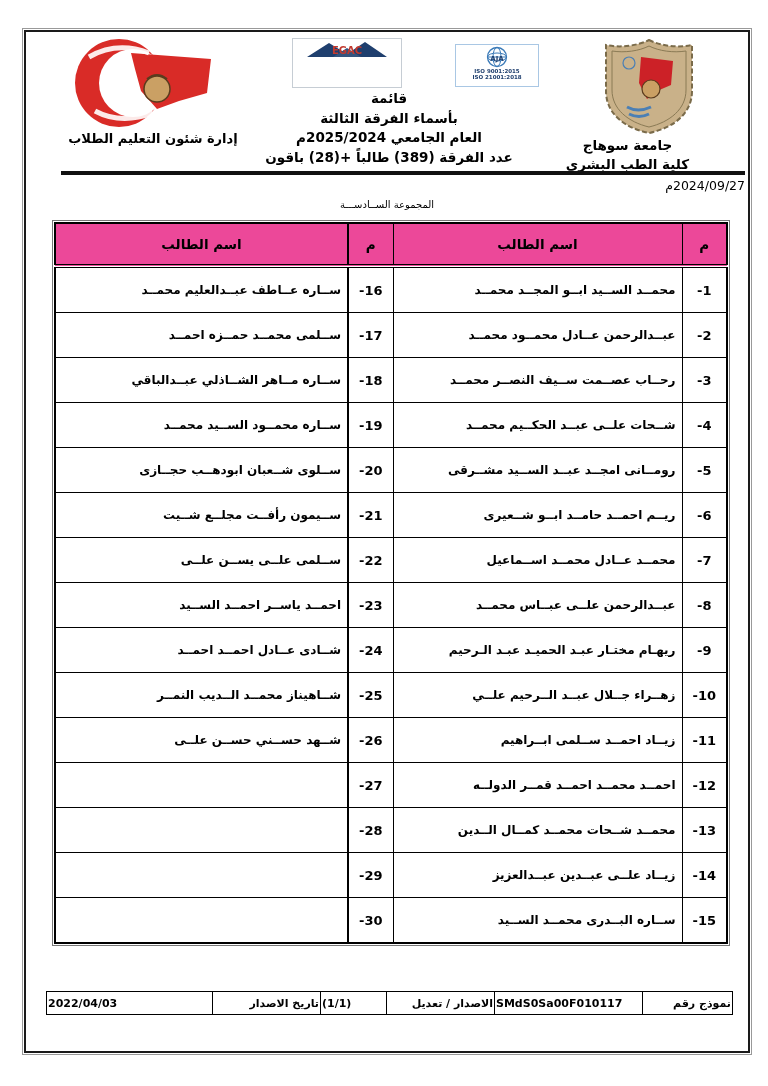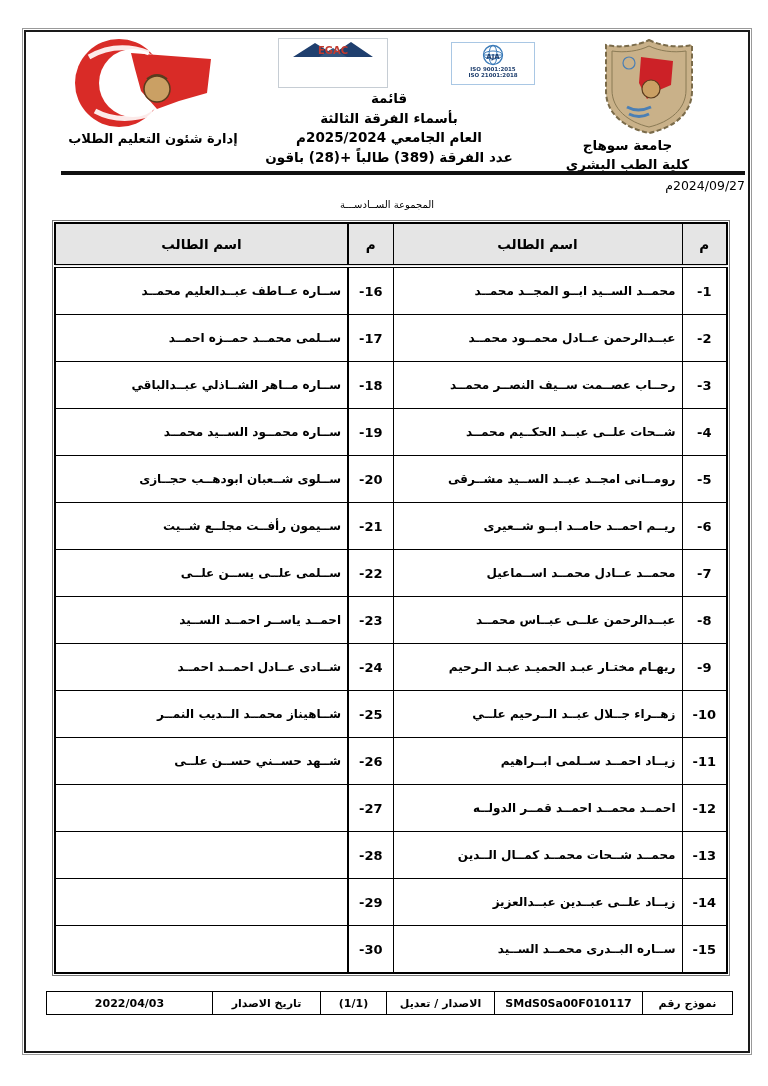--- a/index.html
+++ b/index.html
@@ -6,52 +6,52 @@
   body{width:768px;height:1086px;position:relative;font-family:"DejaVu Sans",sans-serif;color:#000;}
   .frame{position:absolute;left:24px;top:30px;width:726px;height:1023px;box-sizing:border-box;
          border:2.5px solid #1a1a1a;outline:1px solid #999;outline-offset:1px;background:#fff;}
   
   .logo-left{position:absolute;left:35px;top:3px;width:172px;height:96px;}
   .dept-text{position:absolute;left:18px;top:99px;width:218px;text-align:center;
              font-weight:bold;font-size:13px;direction:rtl;}
   .logo-right{position:absolute;right:47px;top:5px;width:104px;height:98px;}
   .org-text{position:absolute;right:28px;top:104px;width:185px;text-align:center;
             font-weight:bold;font-size:13.5px;line-height:19px;direction:rtl;}
-  .accr-row{position:absolute;left:252px;top:6px;display:flex;gap:19px;align-items:flex-start;}
+  .accr-row{position:absolute;left:266px;top:6px;display:flex;gap:9px;align-items:center;}
   .accr-box{background:#fff;border:1px solid #c6cdd4;box-sizing:border-box;text-align:center;overflow:hidden;}
   .egac{width:110px;height:50px;padding-top:1px;}
   .aja{width:84px;height:43px;margin-top:4px;border:1.5px solid #a9c7e4;padding-top:1px;margin-left:44px;}
   .accr-glyph{display:block;margin:0 auto;}
   .accr-big{font-size:10px;font-weight:bold;color:#a4561c;line-height:7px;margin-top:48px;}
   .accr-small{font-size:5.5px;font-weight:bold;color:#1f3f6e;line-height:6.2px;}
   .title-lines{position:absolute;left:180px;top:57px;width:366px;text-align:center;direction:rtl;
                font-weight:bold;font-size:13.5px;line-height:19.5px;}
   .rule{position:absolute;left:35px;top:139px;width:684px;height:3.5px;background:#111;}
   .date-line{position:absolute;right:3px;top:146px;font-size:12.5px;direction:rtl;font-weight:500;}
   .group-title{position:absolute;left:0;top:167px;width:100%;text-align:center;
                font-size:10px;direction:rtl;}
   
   table.main{position:absolute;left:28px;top:190px;width:674px;border-collapse:collapse;
              direction:rtl;table-layout:fixed;
              border:2.5px solid #000;outline:1px solid #777;outline-offset:1.5px;}
   table.main col.c-num{width:45px;}
   table.main col.c-name-r{width:289px;}
   table.main col.c-name-l{width:293px;}
-  table.main th{background:#e5e5e5;height:38px;font-size:13.5px;font-weight:bold;
+  table.main th{background:#ec4899;height:38px;font-size:13.5px;font-weight:bold;
                 border:1px solid #000;border-bottom:4px double #000;}
   table.main td{height:28px;border:1px solid #000;font-weight:bold;font-size:12px;
                 white-space:nowrap;overflow:hidden;padding:8px;}
-  table.main td.name{text-align:right;padding:9px 6px;}
+  table.main td.name{text-align:right;padding:0 6px;}
   table.main td.num{direction:ltr;text-align:center;font-size:13px;}
   table.main .mid{border-left:2.5px solid #000;}
   
   table.foot{position:absolute;left:20px;top:959px;width:686px;border-collapse:collapse;
              direction:rtl;table-layout:fixed;border:1.5px solid #000;}
   table.foot td{border:1px solid #000;height:20px;font-size:11px;font-weight:bold;
-                text-align:center;white-space:nowrap;overflow:hidden;}
+                white-space:nowrap;overflow:hidden;}
   table.foot td.ltr{direction:ltr;}
 </style>
 </head>
 <body>
 
 <div class="frame">
 
   <div class="logo-left">
     <svg width="172" height="96" viewBox="0 0 172 96">
       <circle cx="58" cy="48" r="44" fill="#d92b27"></circle>

